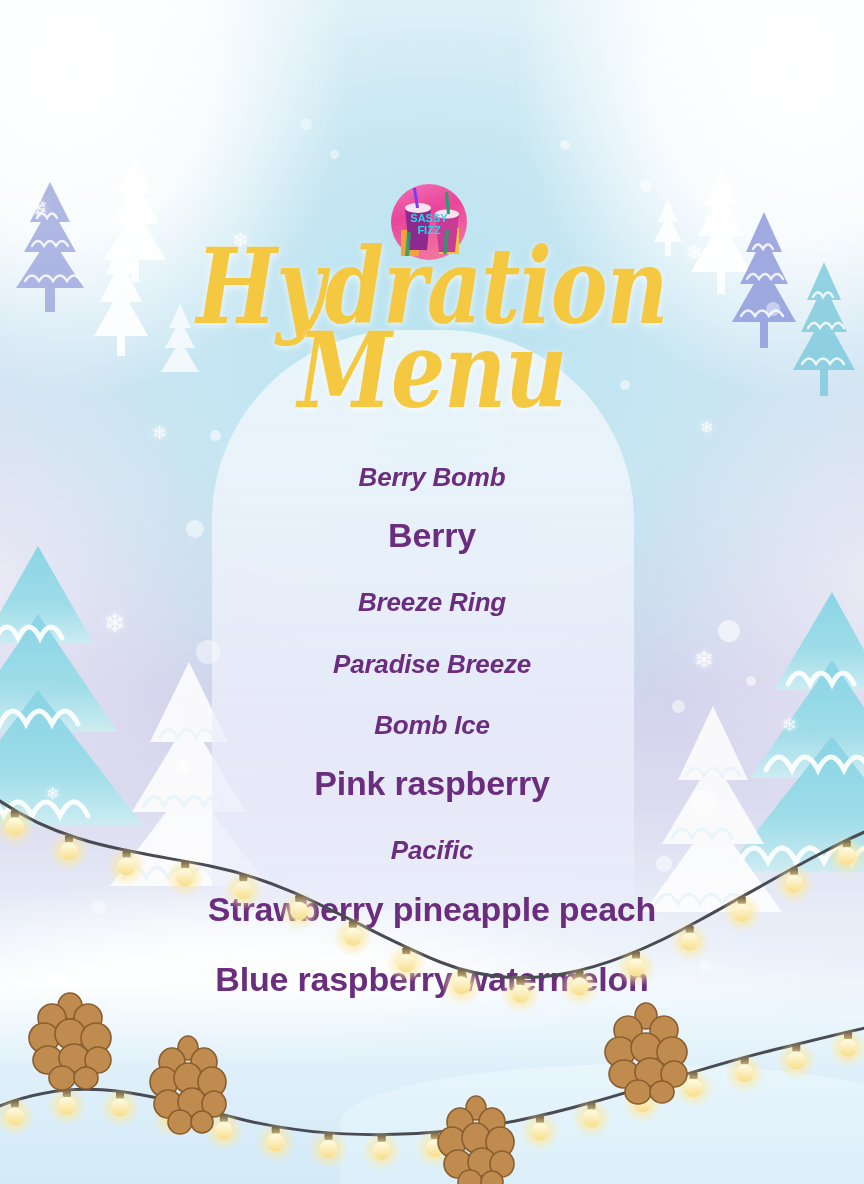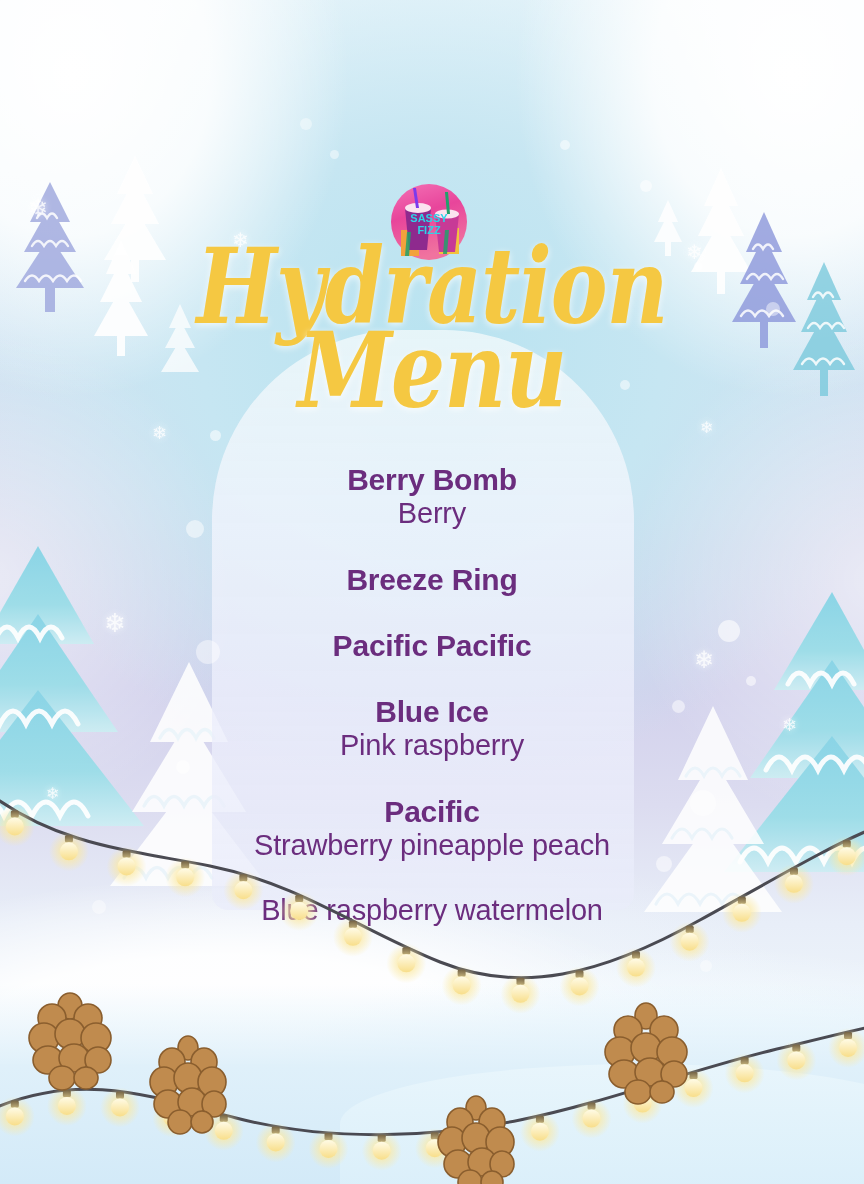--- a/index.html
+++ b/index.html
@@ -74,24 +74,24 @@
   }
   #title .l1{display:block;font-size:86px;line-height:.92;
      transform:scaleY(1.22) scaleX(.99);}
   #title .l2{display:block;font-size:86px;line-height:.96;margin-top:4px;
      transform:scaleY(1.22) scaleX(.99);}
 
   
   #menu{position:absolute;left:0;top:462px;width:864px;z-index:9;text-align:center;}
   .item{margin-bottom:31px;}
   .item:last-child{margin-bottom:0;}
-  .nm{display:block;color:#6B2D7E;font-weight:bold;font-size:30px;line-height:1.17;
-      letter-spacing:-.2px;}
-  .ds{display:block;color:#6B2D7E;font-weight:normal;font-size:29px;line-height:1.17;
-      letter-spacing:-.2px;}
+  .nm{display:block;color:#6B2D7E;font-weight:bold;font-size:26px;line-height:1.17;
+      letter-spacing:-.2px;font-style:italic;}
+  .ds{display:block;color:#6B2D7E;font-weight:bold;font-size:34px;line-height:1.17;
+      letter-spacing:-.2px;margin-top:24px;}
 
   
   .lights{position:absolute;z-index:12;}
   .pinecone{position:absolute;z-index:13;}
 </style>
 </head>
 <body>
 
 <div id="poster">
 
@@ -347,24 +347,24 @@
 
   <div id="menu">
     <div class="item">
       <span class="nm">Berry Bomb</span>
       <span class="ds">Berry</span>
     </div>
     <div class="item">
       <span class="nm">Breeze Ring</span>
     </div>
     <div class="item">
-      <span class="nm">Pacific Pacific</span>
+      <span class="nm">Paradise Breeze</span>
     </div>
     <div class="item">
-      <span class="nm">Blue Ice</span>
+      <span class="nm">Bomb Ice</span>
       <span class="ds">Pink raspberry</span>
     </div>
     <div class="item">
       <span class="nm">Pacific</span>
       <span class="ds">Strawberry pineapple peach</span>
     </div>
     <div class="item">
       <span class="ds">Blue raspberry watermelon</span>
     </div>
   </div>

